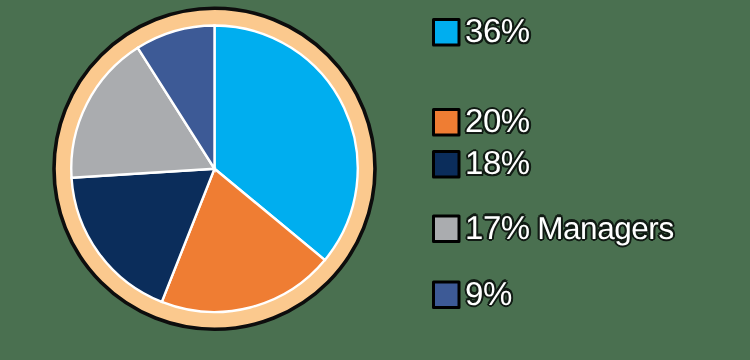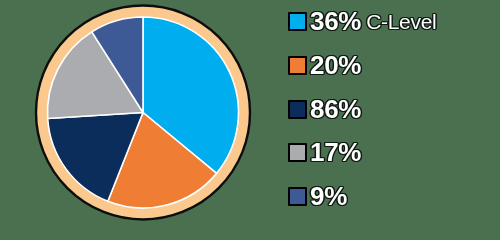--- a/index.html
+++ b/index.html
@@ -49,21 +49,21 @@
     box-sizing: border-box;
   }
   .legend-row {
     position: absolute;
     left: 8px;
     display: flex;
     align-items: center;
     height: 26px;
   }
   .legend-row.r0 { top: 8px; }
-  .legend-row.r1 { top: 52px; }
+  .legend-row.r1 { top: 68px; }
   .legend-row.r2 { top: 96px; }
   .legend-row.r3 { top: 139px; }
   .legend-row.r4 { top: 183px; }
 
   .swatch {
     width: 19px;
     height: 19px;
     border: 2px solid #000000;
     box-sizing: border-box;
     flex: 0 0 19px;
@@ -77,22 +77,22 @@
     line-height: 1;
     letter-spacing: -0.3px;
     
     text-shadow:
       -1.4px 0 0 #111b14,  1.4px 0 0 #111b14,
        0 -1.4px 0 #111b14,  0 1.4px 0 #111b14,
       -1px -1px 0 #111b14,  1px -1px 0 #111b14,
       -1px  1px 0 #111b14,  1px  1px 0 #111b14;
   }
   .legend-pct {
-    font-size: 26px;
-    font-weight: bold;
+    font-size: 22px;
+    font-weight: normal;
     font-family: "Liberation Sans Narrow", "Liberation Sans", sans-serif;
   }
   .legend-label {
     font-size: 21px;
     font-weight: normal;
     margin-left: 5px;
     font-family: "Liberation Sans Narrow", "Liberation Sans", sans-serif;
   }
 </style>
 </head>
@@ -113,36 +113,36 @@
           <path d="M 143 112.5 L 91.83 31.87 A 95.5 95.5 0 0 1 143.00 17.00 Z" fill="#3d5a96" stroke="#ffffff" stroke-width="1.6"></path>
         </g>
     </svg>
   </div>
 
   <div id="legend">
 
     <div class="legend-row r0">
       <span class="swatch" style="background: rgb(0, 174, 239);"></span>
       <span class="legend-text legend-pct">36%</span>
-      <span class="legend-text legend-label">C-Level</span>
     </div>
 
     <div class="legend-row r1">
       <span class="swatch" style="background: rgb(239, 125, 51);"></span>
       <span class="legend-text legend-pct">20%</span>
     </div>
 
     <div class="legend-row r2">
       <span class="swatch" style="background: rgb(11, 45, 91);"></span>
-      <span class="legend-text legend-pct">86%</span>
+      <span class="legend-text legend-pct">18%</span>
     </div>
 
     <div class="legend-row r3">
       <span class="swatch" style="background: rgb(170, 172, 175);"></span>
       <span class="legend-text legend-pct">17%</span>
+      <span class="legend-text legend-label">Managers</span>
     </div>
 
     <div class="legend-row r4">
       <span class="swatch" style="background: rgb(61, 90, 150);"></span>
       <span class="legend-text legend-pct">9%</span>
     </div>
 
   </div>
 </div>
 

